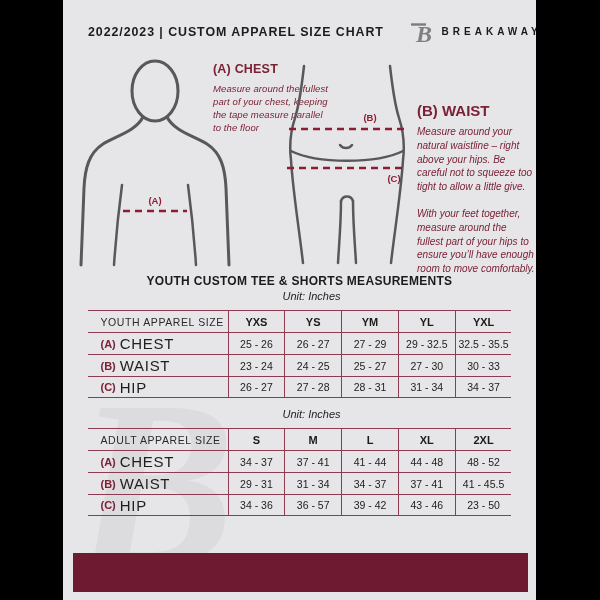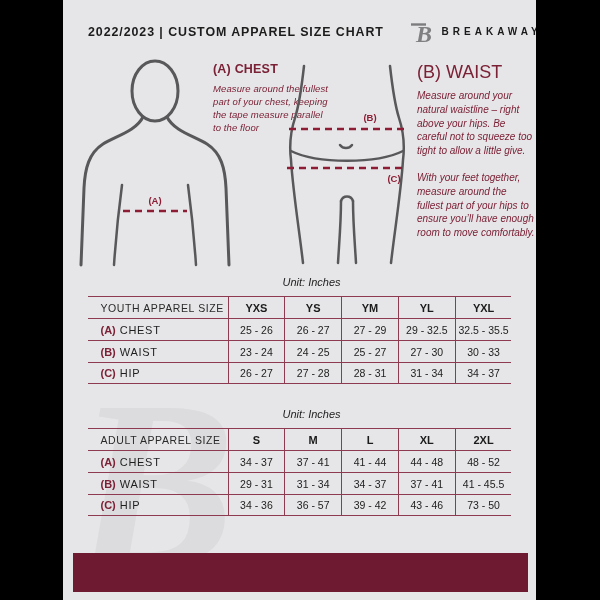--- a/index.html
+++ b/index.html
@@ -32,21 +32,21 @@
   .guide{position:absolute;top:56px;left:0;right:0;height:216px;z-index:1;}
   .fig{position:absolute;}
   .fig-torso{left:12px;top:2px;}
   .fig-lower{left:219px;top:6px;}
   .gtxt{position:absolute;width:118px;color:var(--maroon);}
   .gtxt h3{font-size:12.5px;font-weight:bold;letter-spacing:0.2px;}
   .gtxt p{font-style:italic;font-size:9.5px;line-height:1.38;margin-top:6px;letter-spacing:0.1px;}
   .gtxt.chest{left:150px;top:6px;}
   .gcol{position:absolute;left:354px;top:6px;width:118px;}
   .gcol .block+.block{margin-top:13px;}
-  .gcol h3{font-size:18px;font-weight:normal;color:var(--maroon);}
+  .gcol h3{font-size:15px;font-weight:bold;color:var(--maroon);margin-top:40px;}
   .gcol p{font-style:italic;font-size:10px;line-height:1.38;margin-top:6px;color:var(--maroon);}
 
   svg .body-line{fill:none;stroke:var(--outline);stroke-width:3;stroke-linecap:round;}
   svg .body-line.thin{stroke-width:2.5;}
   svg .dash{stroke:var(--dash);stroke-width:2.4;stroke-dasharray:7 5;fill:none;}
   svg .marker{font-family:"Liberation Sans",sans-serif;font-size:9.5px;font-weight:bold;fill:var(--dash);}
 
   
   .tblock{position:absolute;left:0;right:0;text-align:center;z-index:1;}
   .tblock.youth{top:274px;}
@@ -54,21 +54,21 @@
   .tblock h2{font-size:12px;font-weight:bold;letter-spacing:0.3px;color:#1B1B1B;}
   .unit{font-style:italic;font-size:11px;color:#222;margin-top:2px;margin-left:24px;}
   .sizetable{width:424px;margin:8px auto 8px;display:grid;grid-template-columns:140px repeat(5,1fr);}
   .cell{display:flex;align-items:center;justify-content:center;height:22px;
     border-top:1px solid var(--line);font-size:10.5px;color:#222;background:transparent;}
   .cell.v{border-left:1px solid var(--line);}
   .cell.b{border-bottom:1px solid var(--line);}
   .cell.first{justify-content:flex-start;padding-left:13px;}
   .cell.size-head{font-weight:bold;font-size:11px;color:#1B1B1B;}
   .size-label{font-size:10.5px;letter-spacing:0.6px;color:#2A2A2A;}
-  .row-label{letter-spacing:0.7px;color:#1E1E1E;font-size:11px;}
+  .row-label{letter-spacing:0.7px;color:#1E1E1E;font-size:15px;}
   .row-prefix{color:var(--maroon);font-weight:bold;margin-right:4px;font-size:11px;}
 
   
   .footer-bar{position:absolute;left:10px;top:553px;width:455px;height:39px;background:var(--maroon-dark);z-index:1;}
 </style>
 </head>
 <body>
 
 <div class="canvas">
   <div class="page">
@@ -122,20 +122,21 @@
           <h3>(B) WAIST</h3>
           <p>Measure around your natural waistline – right above your hips. Be careful not to squeeze too tight to allow a little give.</p>
         </div>
         <div class="block">
           <p>With your feet together, measure around the fullest part of your hips to ensure you’ll have enough room to move comfortably.</p>
         </div>
       </div>
     </div>
 
     <div class="tblock youth">
+      <h2>YOUTH CUSTOM TEE &amp; SHORTS MEASUREMENTS</h2>
       <div class="unit">Unit: Inches</div>
       <div class="sizetable">
         <div class="cell first">
             <span class="size-label">YOUTH APPAREL SIZE</span>
           </div>
         <div class="cell v size-head">YXS</div>
         <div class="cell v size-head">YS</div>
         <div class="cell v size-head">YM</div>
         <div class="cell v size-head">YL</div>
         <div class="cell v size-head">YXL</div>
@@ -205,19 +206,19 @@
         <div class="cell v">41 - 45.5</div>
 
         <div class="cell first b">
             <span class="row-prefix">(C)</span>
             <span class="row-label">HIP</span>
           </div>
         <div class="cell v b">34 - 36</div>
         <div class="cell v b">36 - 57</div>
         <div class="cell v b">39 - 42</div>
         <div class="cell v b">43 - 46</div>
-        <div class="cell v b">73 - 50</div>
+        <div class="cell v b">23 - 50</div>
       </div>
     </div>
 
     <div class="footer-bar"></div>
   </div>
 </div>
 
 </body></html>

